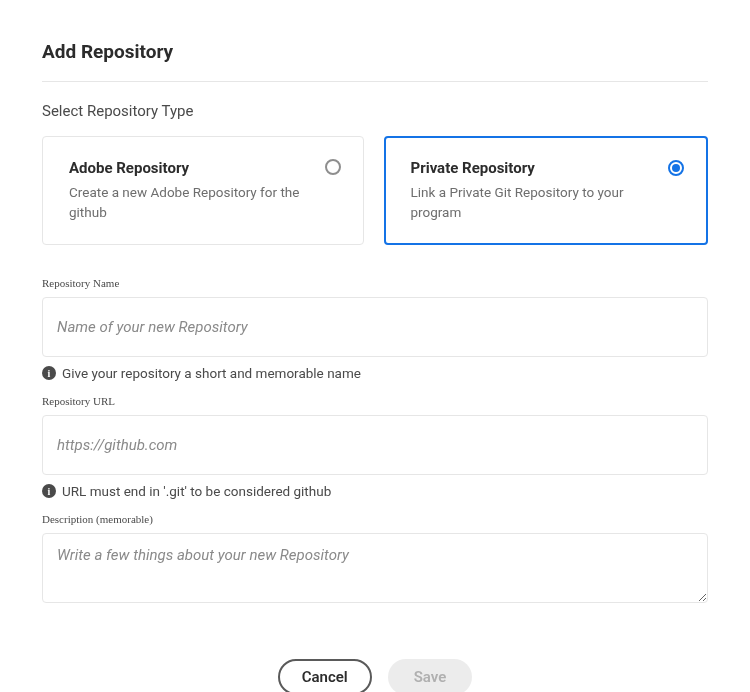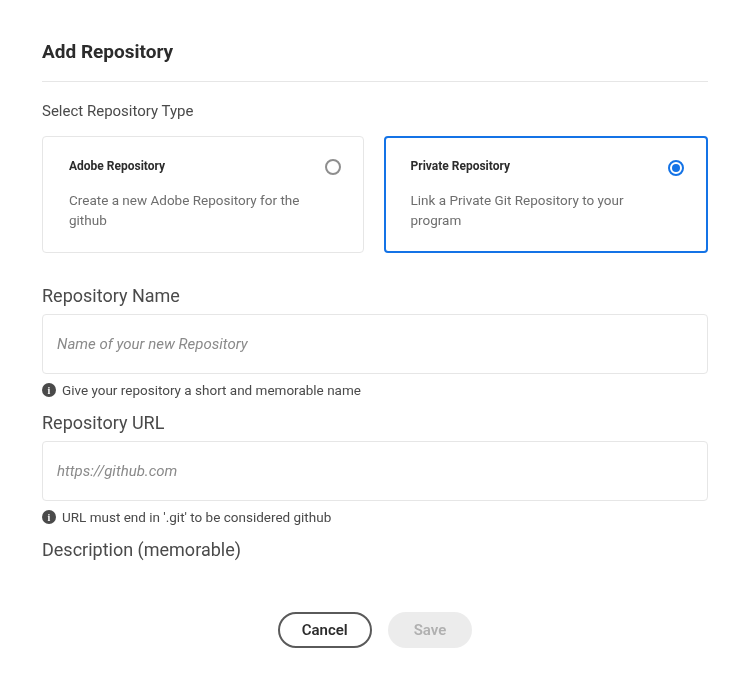--- a/index.html
+++ b/index.html
@@ -42,24 +42,24 @@
       padding: 22px 22px 22px 26px;
       position: relative;
       cursor: pointer;
       background: #fff;
     }
     .repo-type-card.selected {
       border: 2px solid #1473e6;
       padding: 21px 24px 21px 25px;
     }
     .repo-type-title {
-      font-size: 12px;
+      font-size: 15px;
       font-weight: 700;
       color: #2c2c2c;
-      margin-bottom: 18px;
+      margin-bottom: 6px;
     }
     .repo-type-desc {
       font-size: 13.5px;
       color: #6e6e6e;
       line-height: 1.45;
       padding-right: 28px;
     }
     .radio-outer {
       position: absolute;
       top: 22px;
@@ -84,24 +84,25 @@
       background: #1473e6;
       display: none;
     }
     .repo-type-card.selected .radio-inner {
       display: block;
     }
     .field-group {
       margin-bottom: 14px;
     }
     .field-label {
-      font-size: 18px;
+      font-size: 11px;
       color: #4a4a4a;
       margin-bottom: 8px;
       display: block;
+      font-family: Liberation Serif, serif;
     }
     .text-input {
       width: 100%;
       height: 60px;
       border: 1px solid #e6e6e6;
       border-radius: 4px;
       padding: 0 14px;
       font-size: 15px;
       font-style: italic;
       color: #333;
@@ -219,18 +220,19 @@
   <label class="field-label">Repository URL</label>
   <input type="text" class="text-input" placeholder="https://github.com" style="">
   <div class="helper-row">
     <span class="info-icon">i</span>
     <span>URL must end in '.git' to be considered github</span>
   </div>
 </div>
 
 <div class="field-group">
   <label class="field-label">Description (memorable)</label>
+  <textarea class="textarea-input" placeholder="Write a few things about your new Repository" style=""></textarea>
 </div>
 
 <div class="button-row">
   <button class="btn btn-cancel">Cancel</button>
   <button class="btn btn-save" disabled="">Save</button>
 </div>
 
 </body></html>

